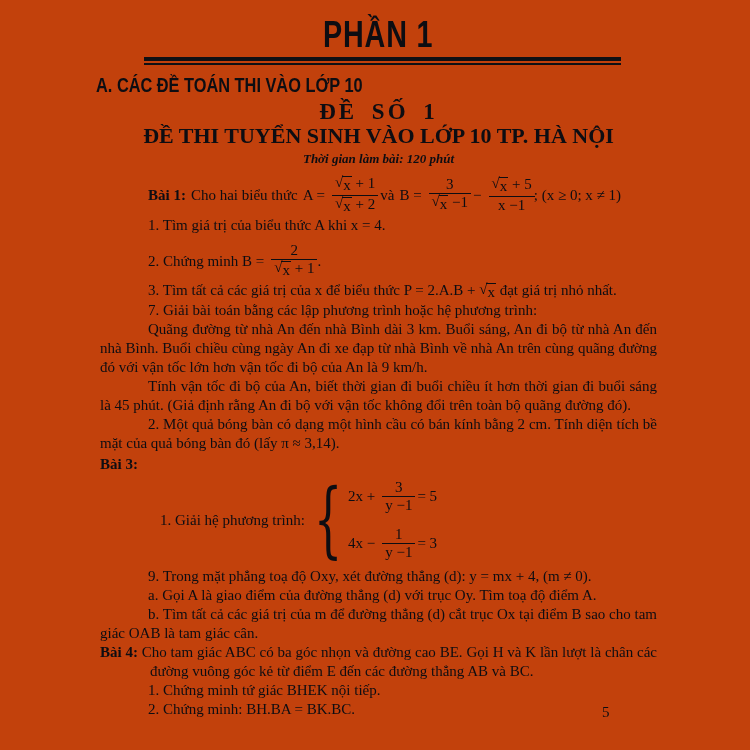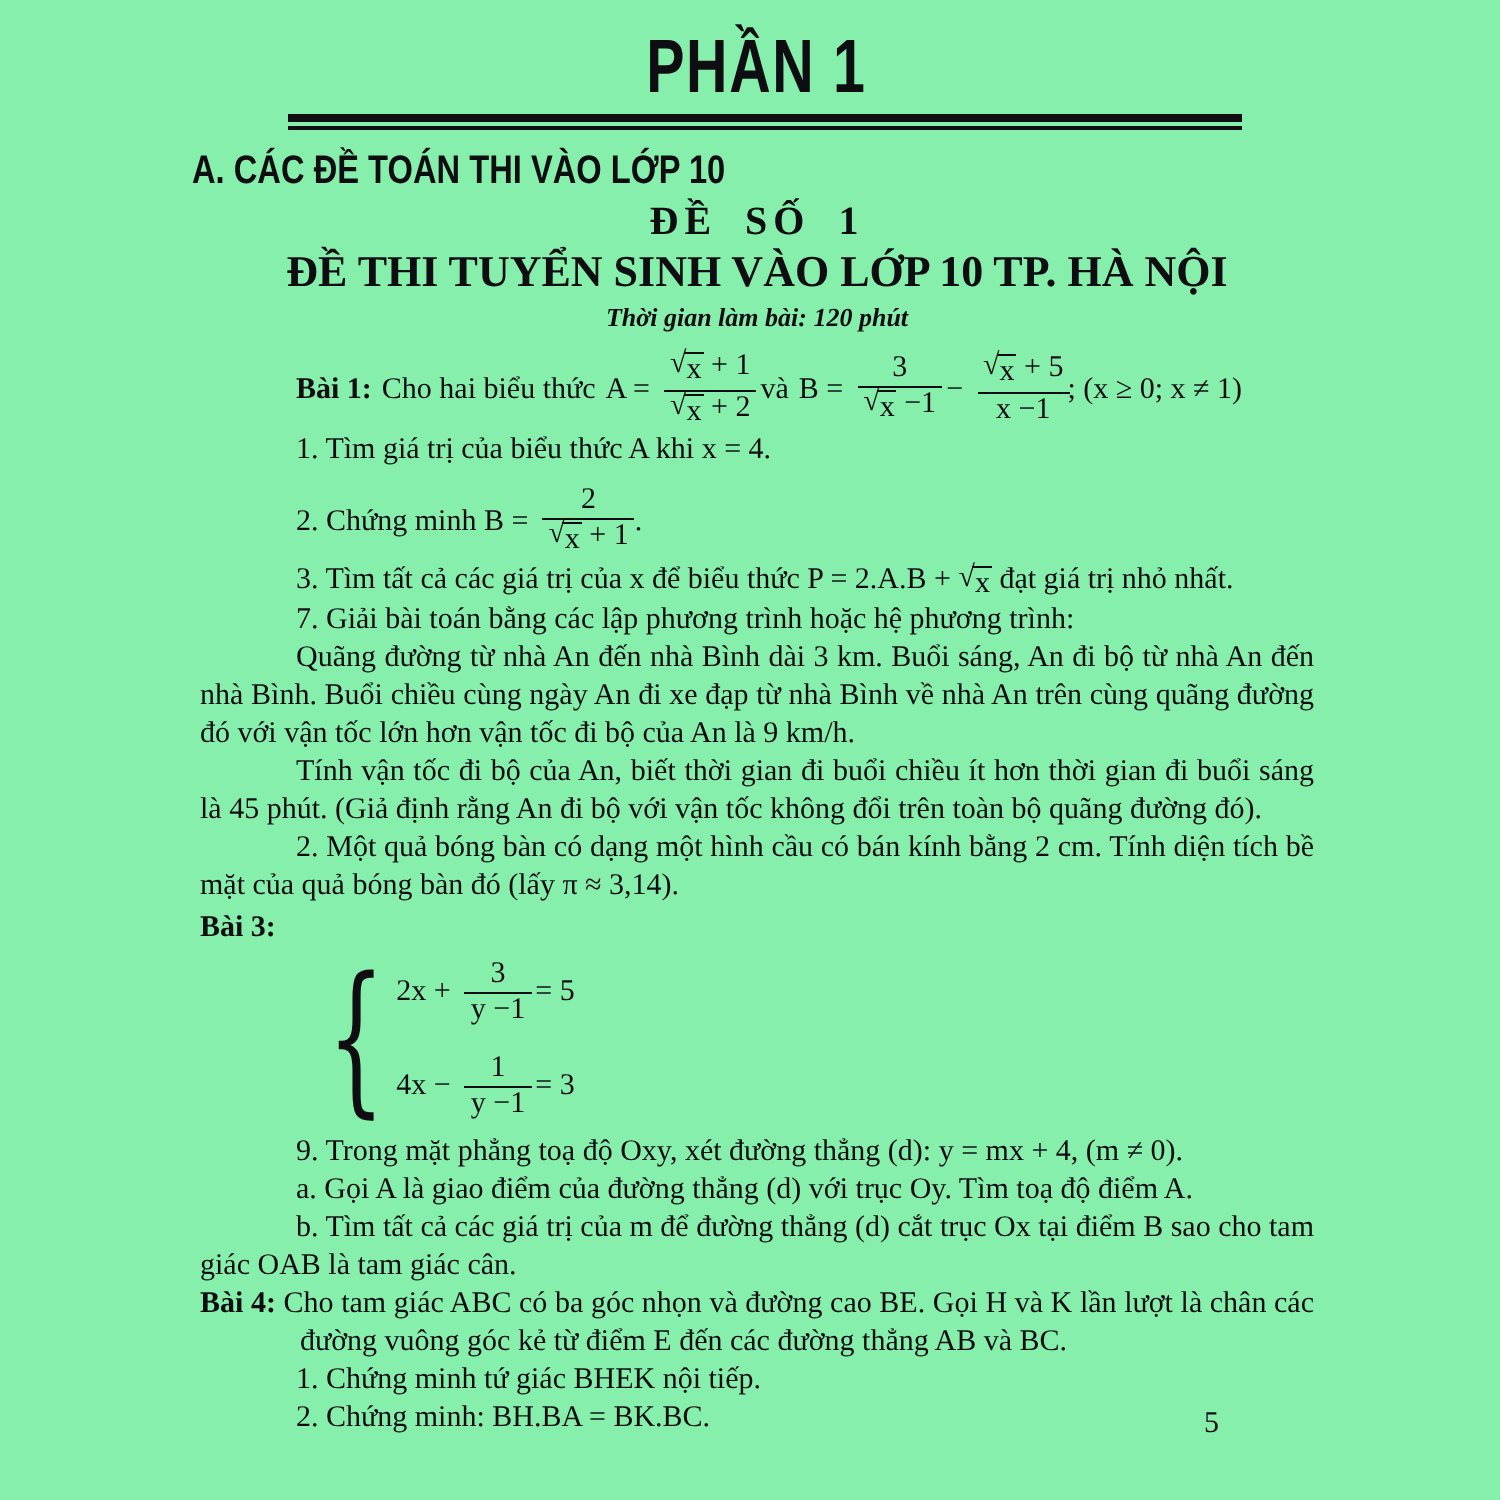--- a/index.html
+++ b/index.html
@@ -1,19 +1,19 @@
 <!DOCTYPE html>
 <html lang="vi"><head>
 <meta charset="utf-8">
 <style>
   html, body { margin: 0; padding: 0; background: #ffffff; }
   .page {
     position: relative;
     width: 750px; height: 750px;
-    background: #86efac;
+    background: #c2410c;
     color: #0d0d12;
     font-family: "Liberation Serif", serif;
     font-size: 15px;
     line-height: 19px;
     overflow: hidden;
     box-sizing: border-box;
     padding: 14px 95px 0 100px;
   }
   .content { width: 557px; }
 
@@ -40,21 +40,21 @@
     font-weight: 800;
     font-size: 19px;
     margin: 11px 0 0 -4px;
     transform-origin: left center;
     transform: scaleX(0.86) scaleY(1.05);
     white-space: nowrap;
   }
   .exam-number {
     text-align: center;
     font-weight: bold;
-    font-size: 20px;
+    font-size: 23px;
     letter-spacing: 3px;
     word-spacing: 6px;
     margin-top: 7px;
   }
   .exam-title {
     text-align: center;
     font-weight: bold;
     font-size: 22px;
     margin-top: 5px;
   }
@@ -175,20 +175,21 @@
           <span class="sq-r">x</span>
         </span> đạt giá trị nhỏ nhất.</div>
 
     <div class="line indent">7. Giải bài toán bằng các lập phương trình hoặc hệ phương trình:</div>
     <p class="para">Quãng đường từ nhà An đến nhà Bình dài 3 km. Buổi sáng, An đi bộ từ nhà An đến nhà Bình. Buổi chiều cùng ngày An đi xe đạp từ nhà Bình về nhà An trên cùng quãng đường đó với vận tốc lớn hơn vận tốc đi bộ của An là 9 km/h.</p>
     <p class="para">Tính vận tốc đi bộ của An, biết thời gian đi buổi chiều ít hơn thời gian đi buổi sáng là 45 phút. (Giả định rằng An đi bộ với vận tốc không đổi trên toàn bộ quãng đường đó).</p>
     <p class="para">2. Một quả bóng bàn có dạng một hình cầu có bán kính bằng 2 cm. Tính diện tích bề mặt của quả bóng bàn đó (lấy π ≈ 3,14).</p>
 
     <div class="line prob-label" style="margin-top:2px;">Bài 3:</div>
     <div class="mrow gap sys-row">
+      <span>1. Giải hệ phương trình:</span>
       <span class="brace">{</span>
       <span class="eq-col">
         <span class="mrow gap">
           <span>2x +</span>
           <span class="frac">
             <span class="num">3</span>
             <span class="den">y −1</span>
           </span>
           <span>= 5</span>
         </span>

